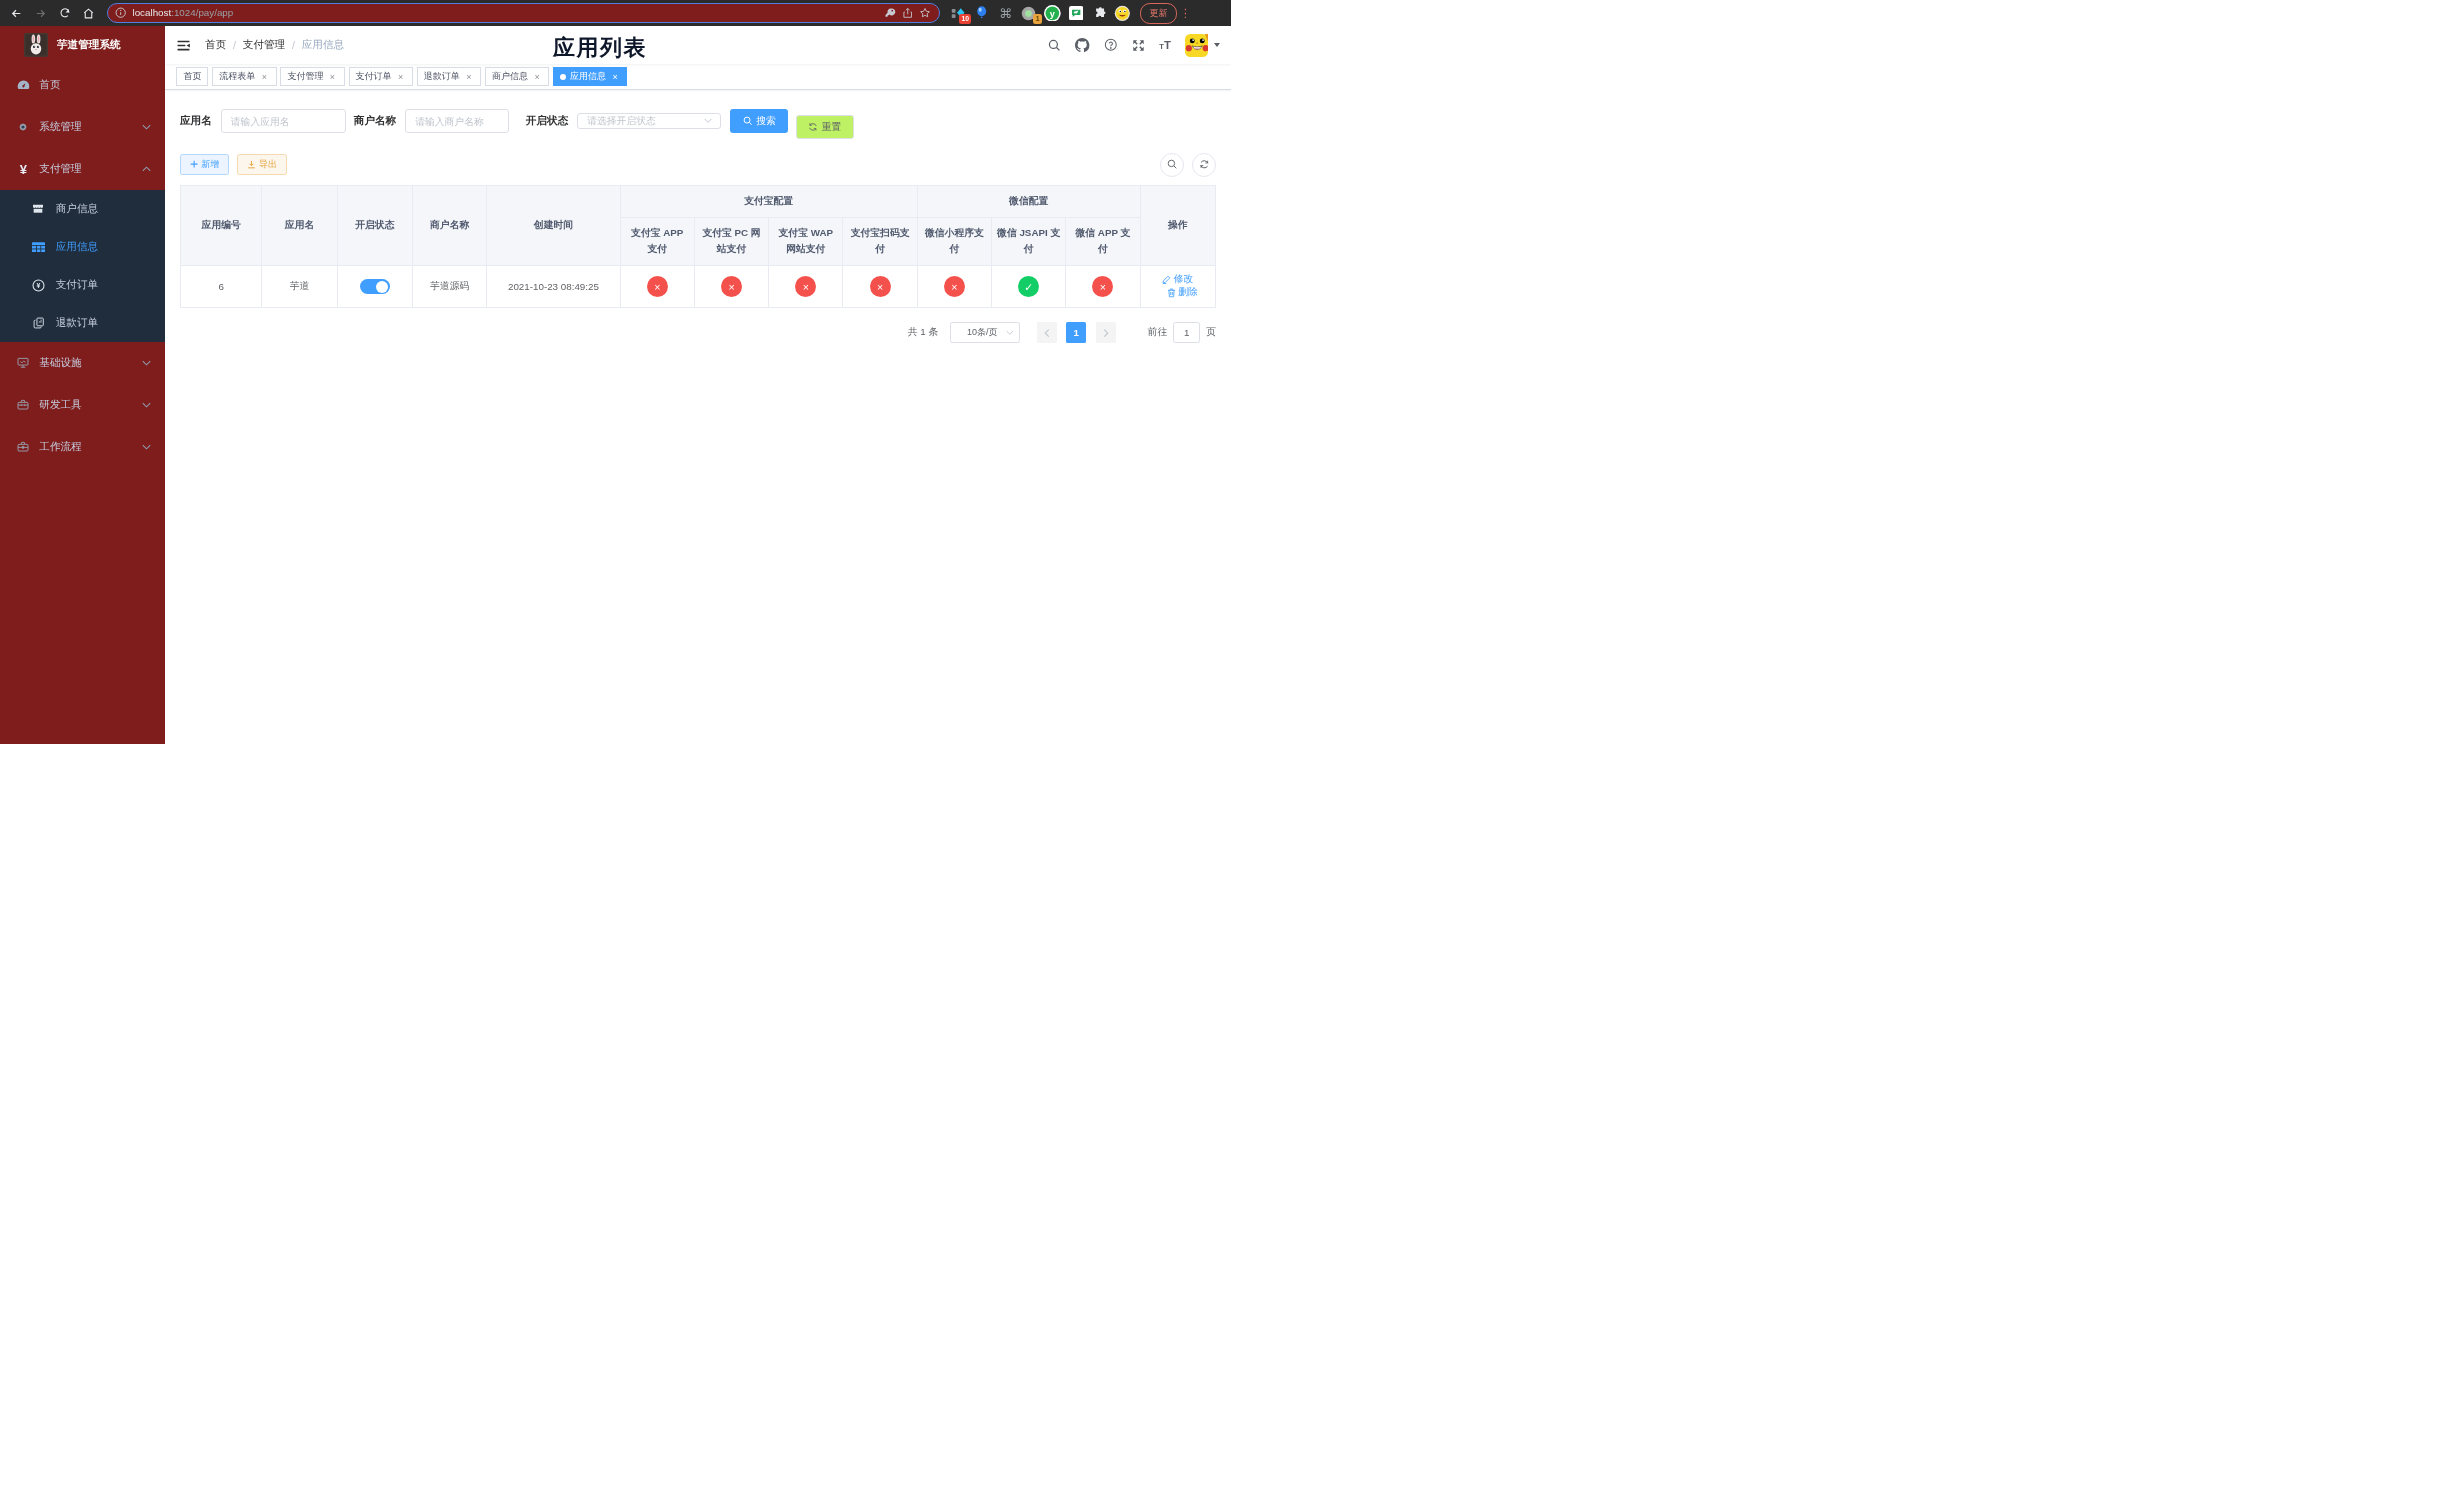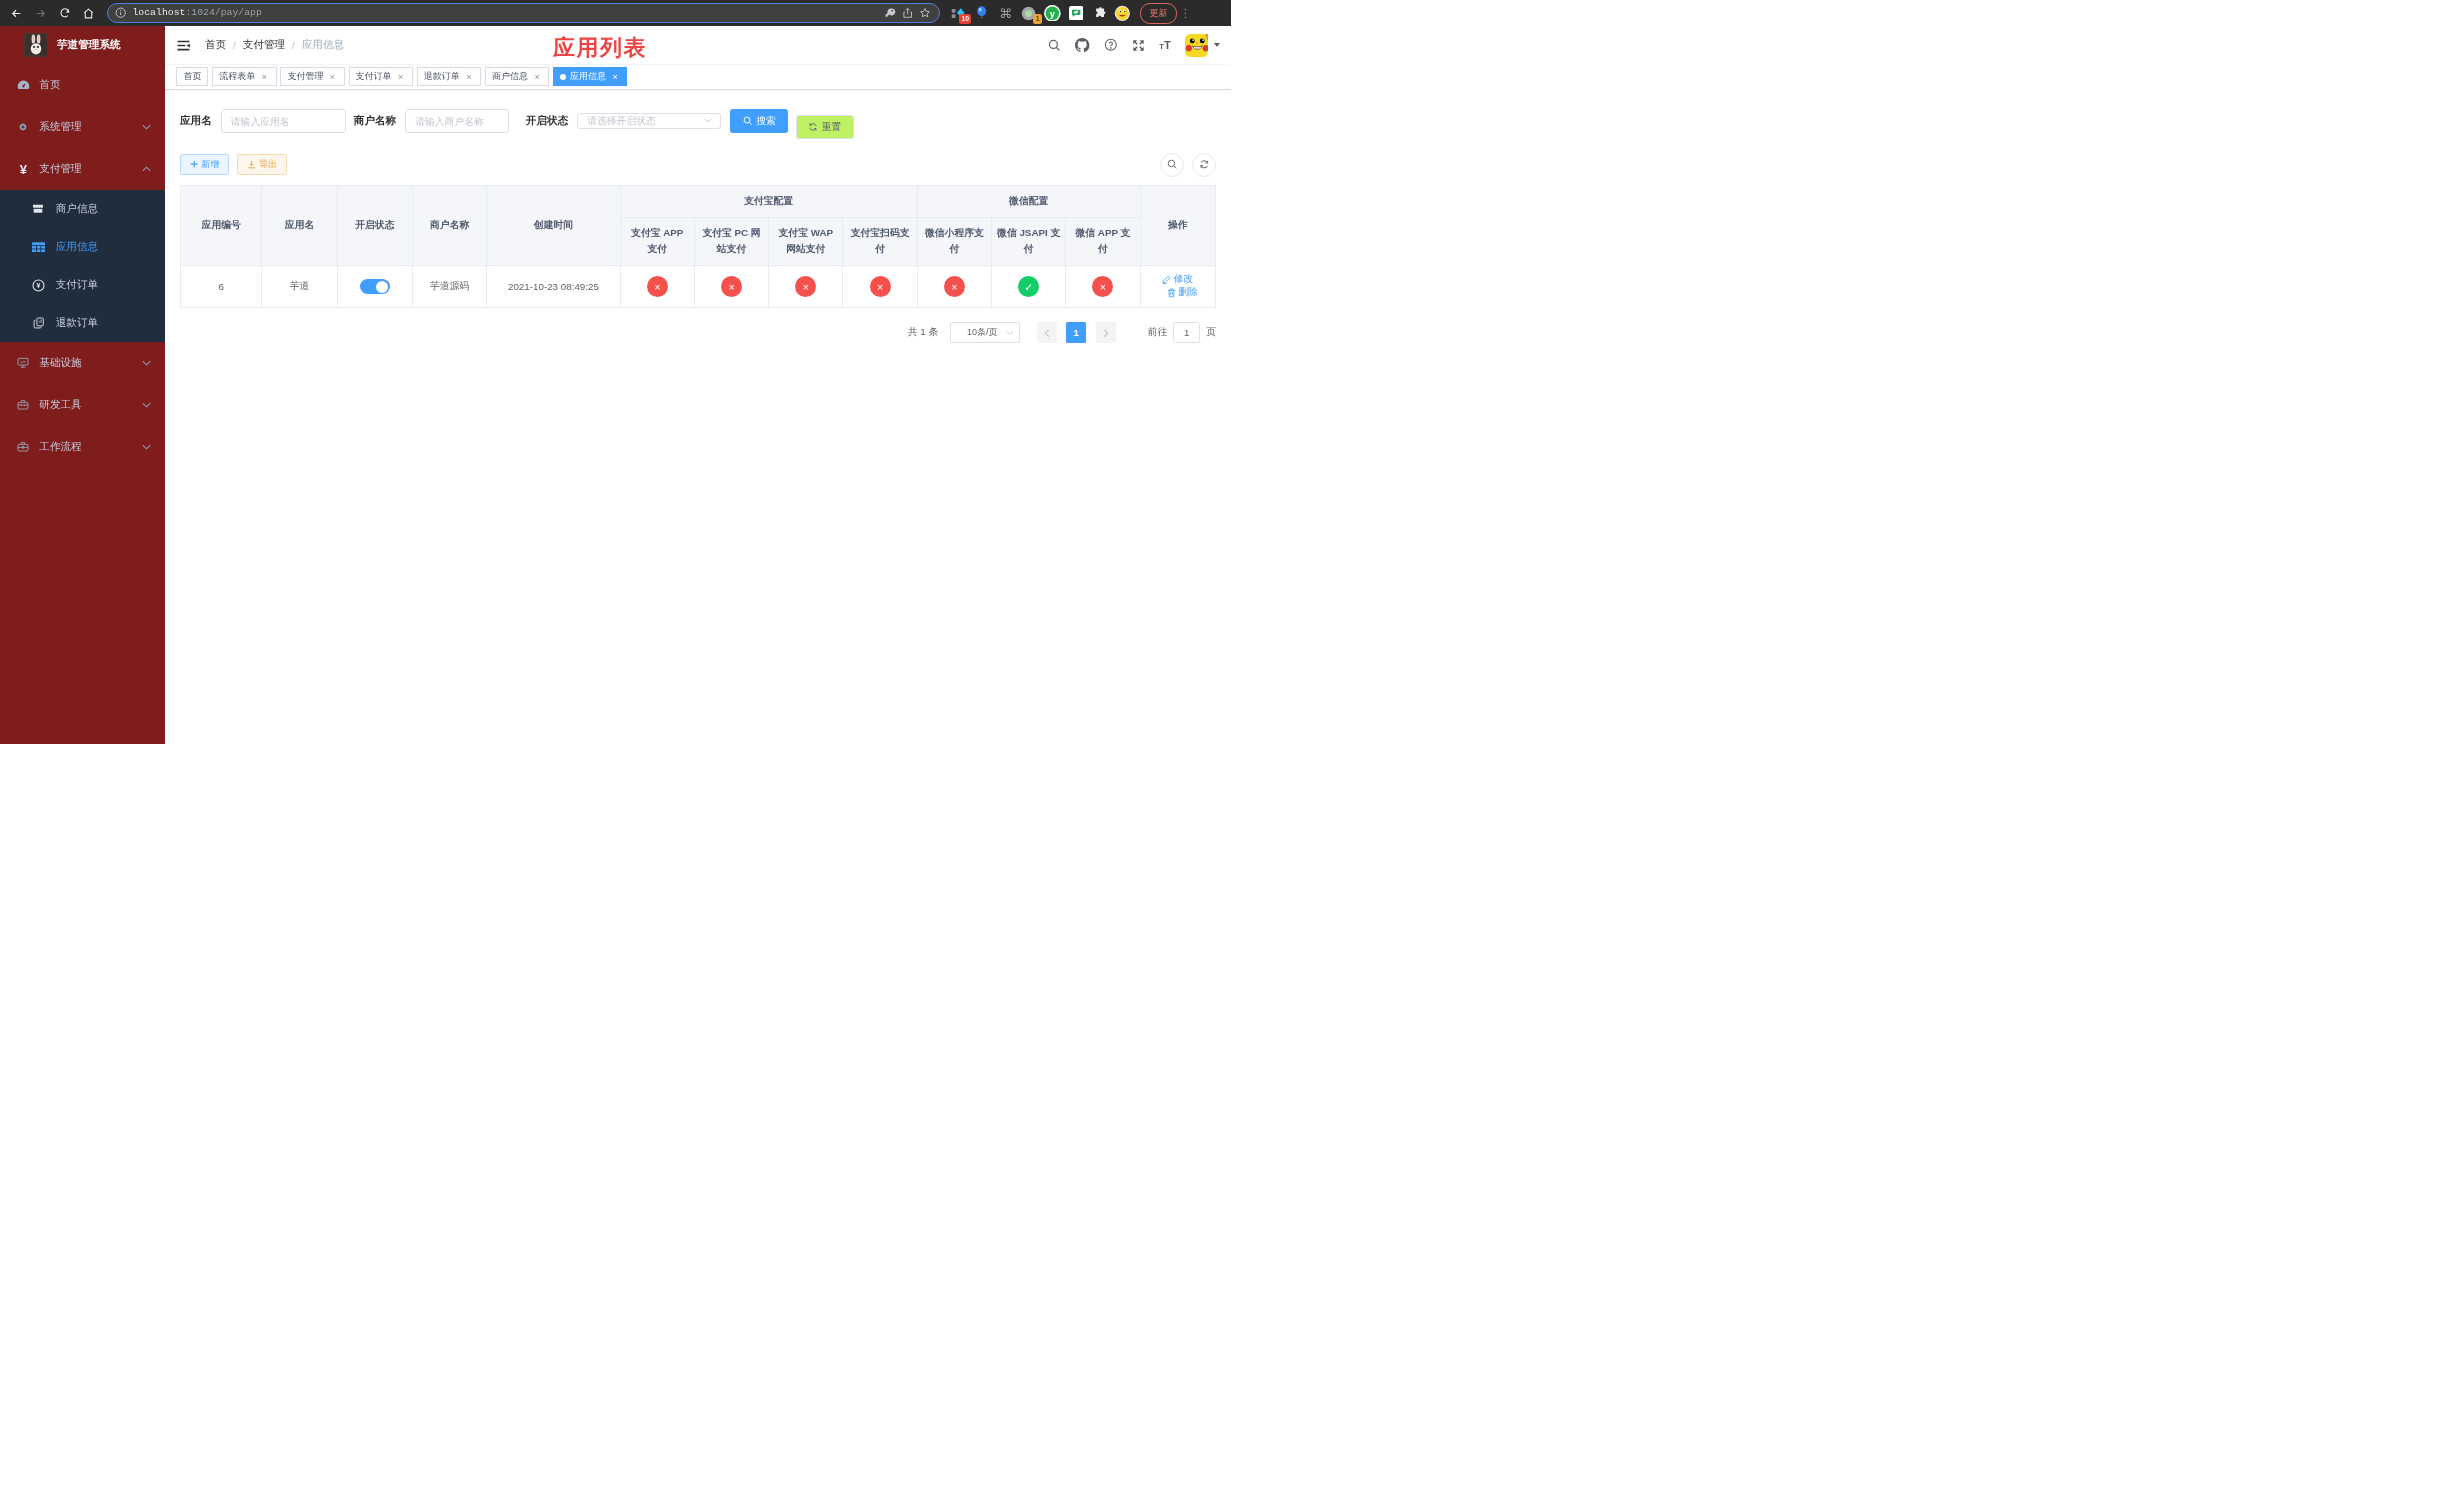--- a/index.html
+++ b/index.html
@@ -5,23 +5,23 @@
   * { margin:0; padding:0; box-sizing:border-box; }
   html,body { width:1231px; height:744px; overflow:hidden;
     font-family:"Liberation Sans","DejaVu Sans",sans-serif; background:#fff; }
 
   
   .browser-bar { height:26px; background:#2b2b2b; display:flex; align-items:center;
     padding:0 6px; gap:3px; }
   .nav-btn { width:21px; height:21px; display:flex; align-items:center; justify-content:center;
     color:#e8eaed; font-size:12px; border-radius:50%; flex-shrink:0; }
   .nav-btn.disabled { color:#6e6e6e; }
-  .address-bar { width:833px; height:20.4px; margin-left:4.5px; background:#404040;
+  .address-bar { width:833px; height:20.4px; margin-left:4.5px; background:#7f1d1d;
     border:1.5px solid #4e7fe1; border-radius:10.6px; display:flex; align-items:center;
-    padding:0 7.6px; gap:6px; flex-shrink:0;font-family:Liberation Mono, monospace; }
+    padding:0 7.6px; gap:6px; flex-shrink:0; }
   .url-text { font-size:9.8px; color:#e8eaed; white-space:nowrap; flex:1; }
   .url-dim { color:#9aa0a6; }
   .bar-icon { color:#c7cbd1; display:flex; align-items:center; flex-shrink:0; }
   .ext-area { display:flex; align-items:center; gap:6.8px; margin-left:7.6px; }
   .ext-icon { position:relative; width:16.7px; height:16.7px; display:flex; align-items:center;
     justify-content:center; flex-shrink:0; }
   .ext-badge { position:absolute; right:-4.5px; bottom:-3px; background:#e94235; color:#fff;
     font-size:6.8px; line-height:8.3px; padding:0.8px 2.3px; border-radius:2.3px; font-weight:bold; }
   .ext-badge.orange { background:#e8a33d; color:#5f4300; }
   .cmd-glyph { color:#9aa0a6; font-size:13px; }
@@ -56,21 +56,21 @@
   .bc-link { color:#303133; }
   .bc-sep { color:#c0c4cc; }
   .bc-current { color:#97a8be; }
   .navbar-right { margin-left:auto; display:flex; align-items:center; gap:14.4px; color:#5a5e66; }
   .nbr-icon { display:flex; align-items:center; color:#5a5e66; }
   .font-size-icon { font-weight:bold; color:#5a5e66; font-size:11.4px; }
   .font-size-icon .small-t { font-size:7.6px; }
   .avatar-wrap { display:flex; align-items:center; gap:5.3px; }
   .caret-down { width:0; height:0; border-left:3.8px solid transparent; border-right:3.8px solid transparent;
     border-top:4.5px solid #5a5e66; }
-  .annotation { position:absolute; left:388px; top:6.8px; color:#ef4444; font-size:22px;
+  .annotation { position:absolute; left:388px; top:6.8px; color:#0f172a; font-size:22px;
     font-weight:bold; letter-spacing:1.5px; z-index:5; }
 
   
   .tags-view { height:26px; display:flex; align-items:center; padding:0 11.4px; gap:3.8px;
     border-bottom:0.8px solid #d8dce5; box-shadow:0 0.8px 2.3px rgba(0,0,0,.08); background:#fff;
     position:relative; z-index:2; }
   .tag { height:19.7px; display:flex; align-items:center; border:0.8px solid #d8dce5; background:#fff;
     color:#495060; font-size:9px; padding:0 6px; gap:3.8px; cursor:pointer; white-space:nowrap; }
   .tag .tag-close { color:#909399; font-size:9px; width:10.6px; text-align:center; }
   .tag.active { background:#409eff; border-color:#409eff; color:#fff; }

